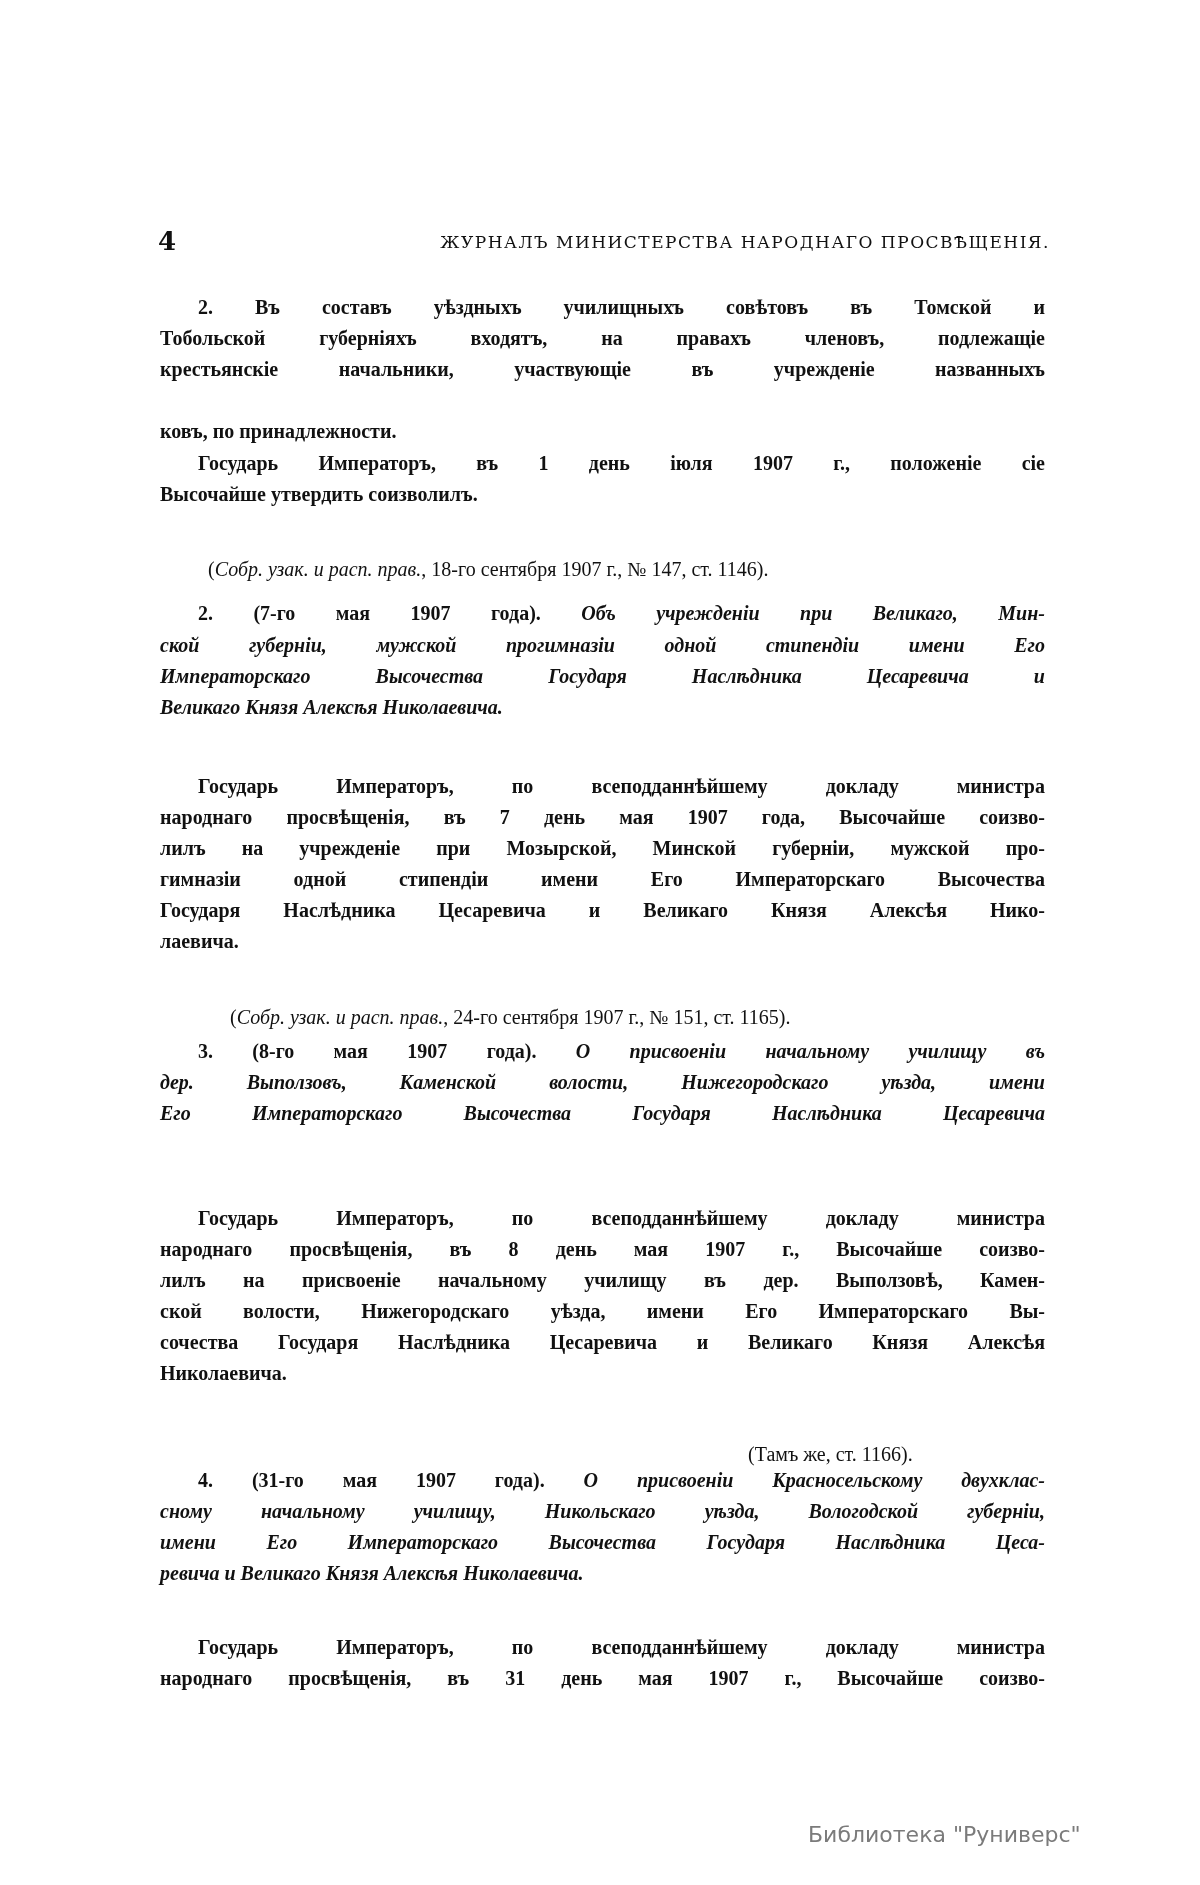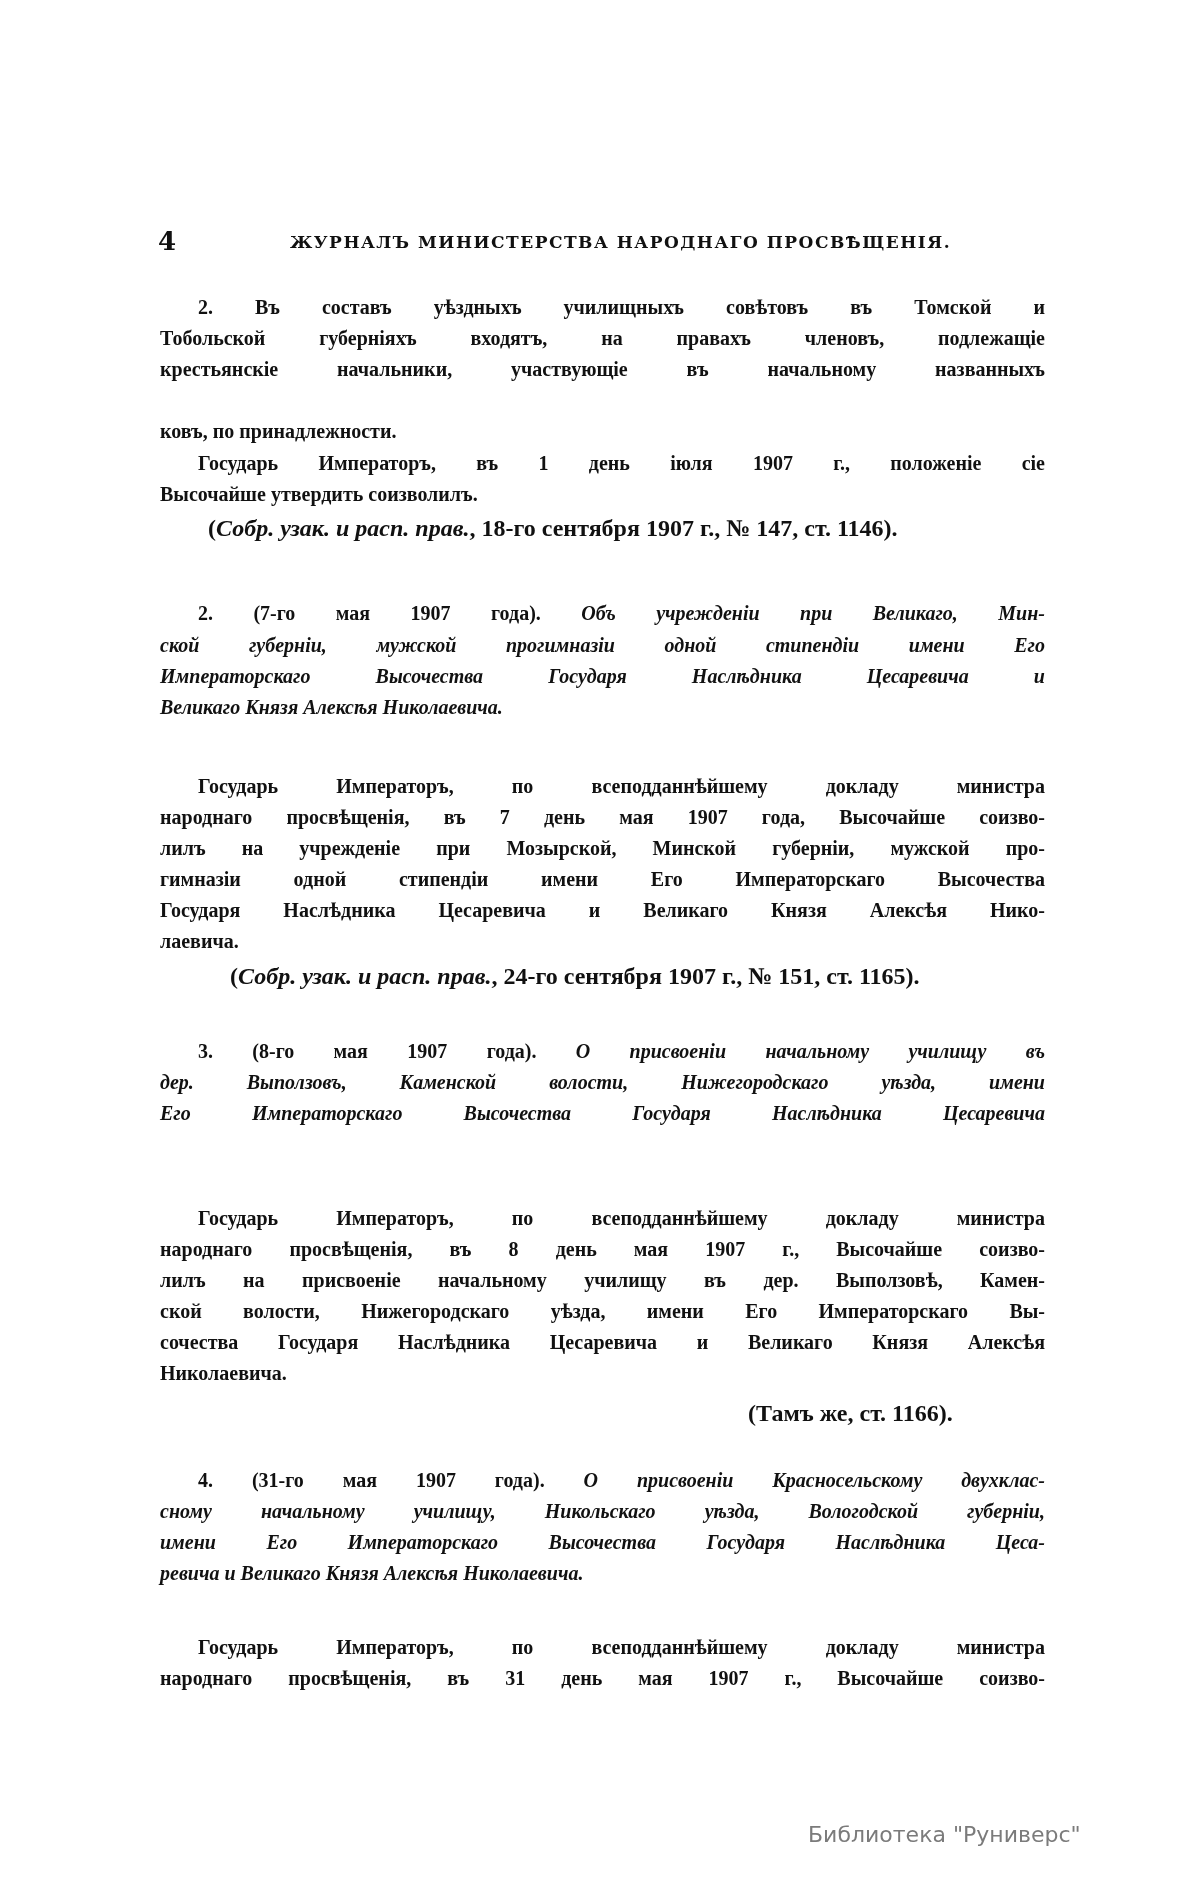--- a/index.html
+++ b/index.html
@@ -1,44 +1,44 @@
 <!DOCTYPE html>
 <html><head>
 <meta charset="utf-8">
 <style>
   html, body { margin: 0; padding: 0; background: #ffffff; }
   body { width: 1200px; height: 1885px; position: relative; overflow: hidden;
          font-family: "DejaVu Serif", "Liberation Serif", serif; color: #111; }
   .page { position: absolute; left: 0; top: 0; width: 1200px; height: 1885px; }
   .pagenum { position: absolute; left: 158px; top: 226px; font-size: 26px; font-weight: bold; }
-  .running-head { position: absolute; left: 290px; top: 232px; width: 760px; text-align: left;
-                  font-size: 17px; font-weight: bold; letter-spacing: 1.5px; }
+  .running-head { position: absolute; left: 290px; top: 232px; width: 760px; text-align: right;
+                  font-size: 17px; font-weight: normal; letter-spacing: 1.5px; }
   .line { position: absolute; left: 160px; width: 885px; font-size: 20px; line-height: 31px;
           white-space: nowrap; text-align: justify; text-align-last: justify; font-weight: bold;
           font-family: "Liberation Serif", "DejaVu Serif", serif; }
   .line.indent { left: 198px; width: 847px; }
   .line.last { text-align-last: left; }
   .it { font-style: italic; }
-  .cite { position: absolute; font-size: 24px; line-height: 26px; white-space: nowrap;
-          font-family: "Liberation Serif", serif; font-weight: bold; }
+  .cite { position: absolute; font-size: 20px; line-height: 26px; white-space: nowrap;
+          font-family: "Liberation Serif", serif; font-weight: normal; margin-top: 41px; }
   .cite .it { font-style: italic; }
   .watermark { position: absolute; left: 808px; top: 1822px; font-size: 22px; color: #7b7b7b;
                font-family: "DejaVu Sans", "Liberation Sans", sans-serif; }
 </style>
 </head>
 <body>
 
 <div class="page">
 
   <div class="pagenum">4</div>
   <div class="running-head">ЖУРНАЛЪ МИНИСТЕРСТВА НАРОДНАГО ПРОСВѢЩЕНІЯ.</div>
 
   <div class="line indent" style="top:292px">2. Въ составъ уѣздныхъ училищныхъ совѣтовъ въ Томской и</div>
   <div class="line" style="top:323px">Тобольской губерніяхъ входятъ, на правахъ членовъ, подлежащіе</div>
-  <div class="line" style="top:354px">крестьянскіе начальники, участвующіе въ начальному названныхъ</div>
+  <div class="line" style="top:354px">крестьянскіе начальники, участвующіе въ учрежденіе названныхъ</div>
   <div class="line last" style="top:416px">ковъ, по принадлежности.</div>
   <div class="line indent" style="top:448px">Государь Императоръ, въ 1 день іюля 1907 г., положеніе сіе</div>
   <div class="line last" style="top:479px">Высочайше утвердить соизволилъ.</div>
   <div class="cite" style="top:515px; left:208px">(<span class="it">Собр. узак. и расп. прав.</span><span>, 18-го сентября 1907 г., № 147, ст. 1146).</span></div>
 
   <div class="line indent" style="top:598px"><span>2. (7-го мая 1907 года). </span><span class="it">Объ учрежденіи при Великаго, Мин-</span></div>
   <div class="line it" style="top:630px">ской губерніи, мужской прогимназіи одной стипендіи имени Его</div>
   <div class="line it" style="top:661px">Императорскаго Высочества Государя Наслѣдника Цесаревича и</div>
   <div class="line it last" style="top:692px">Великаго Князя Алексѣя Николаевича.</div>
 

